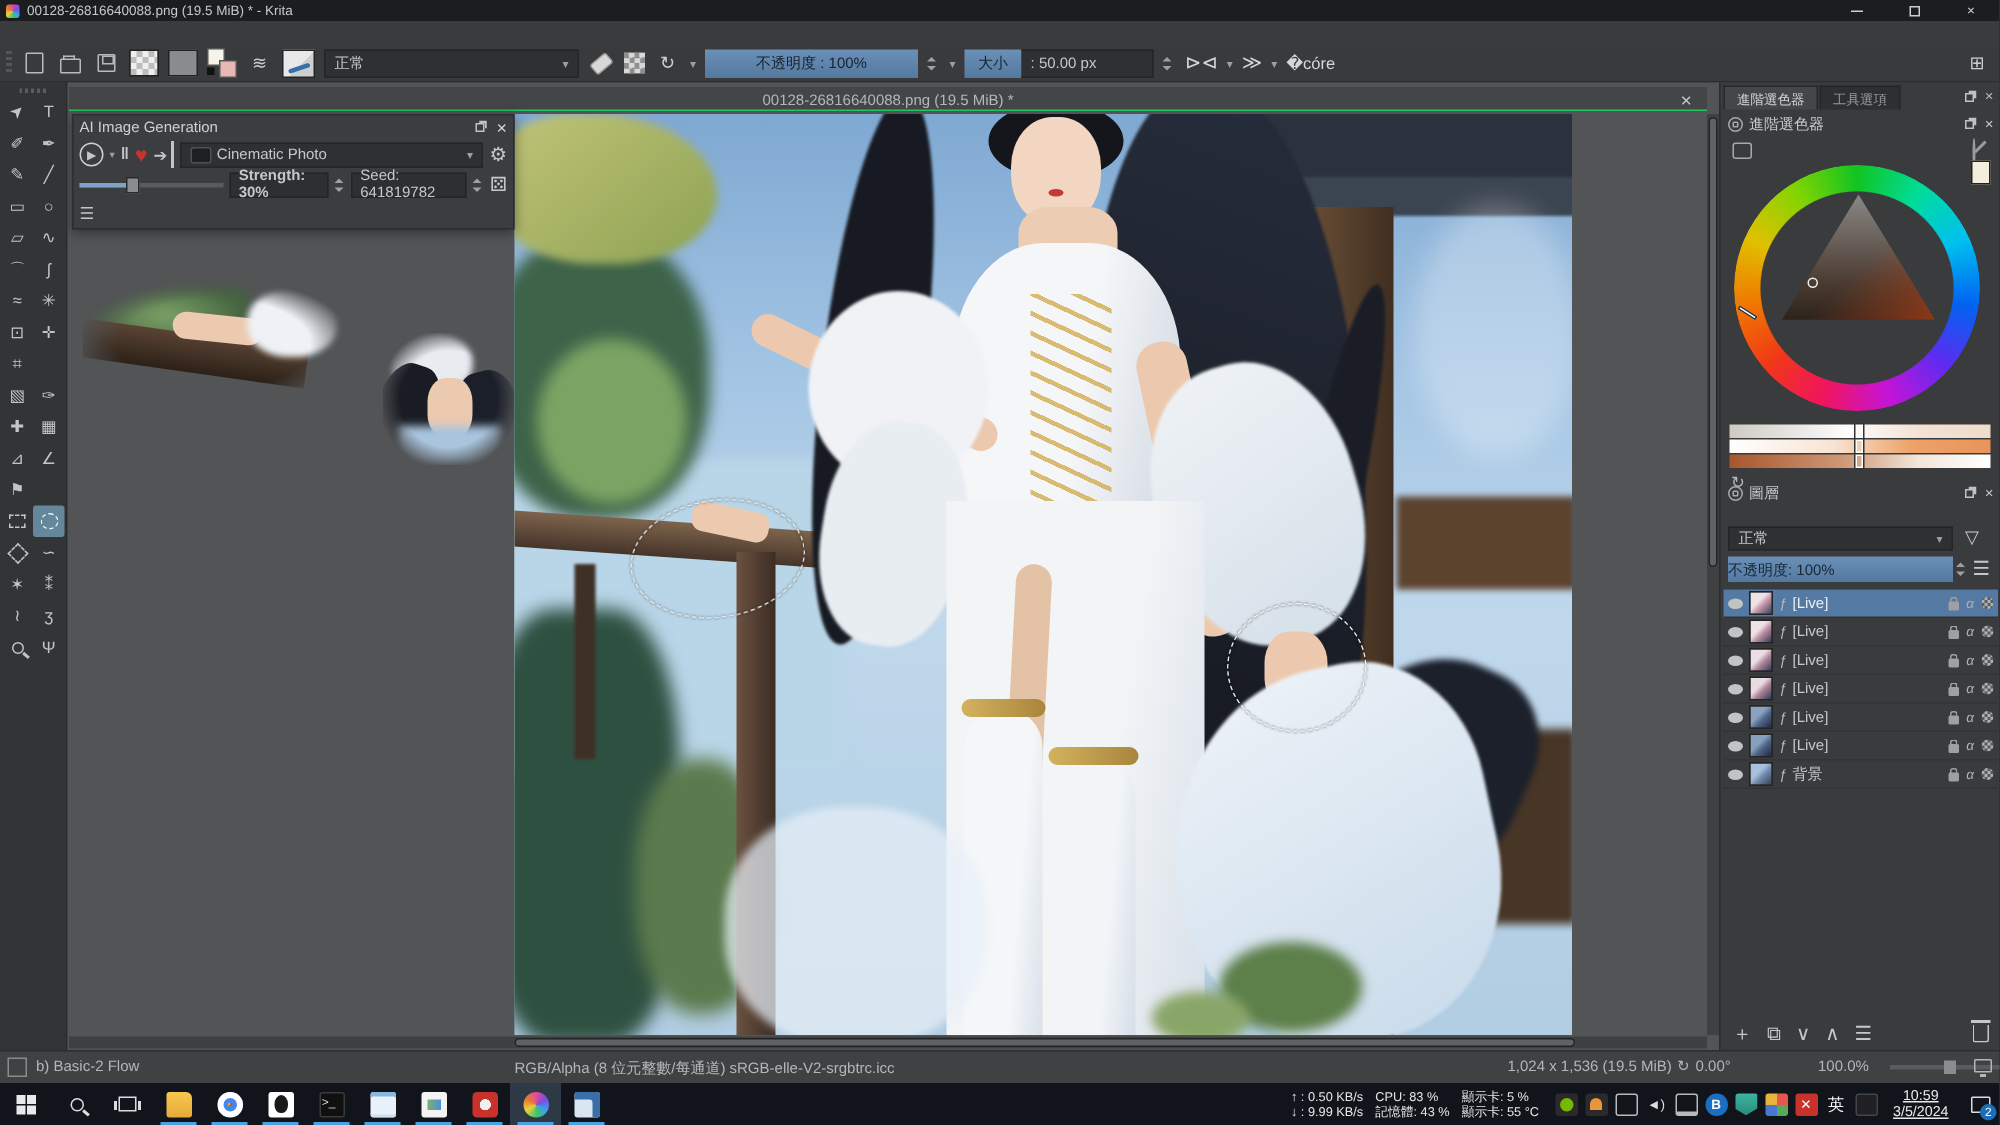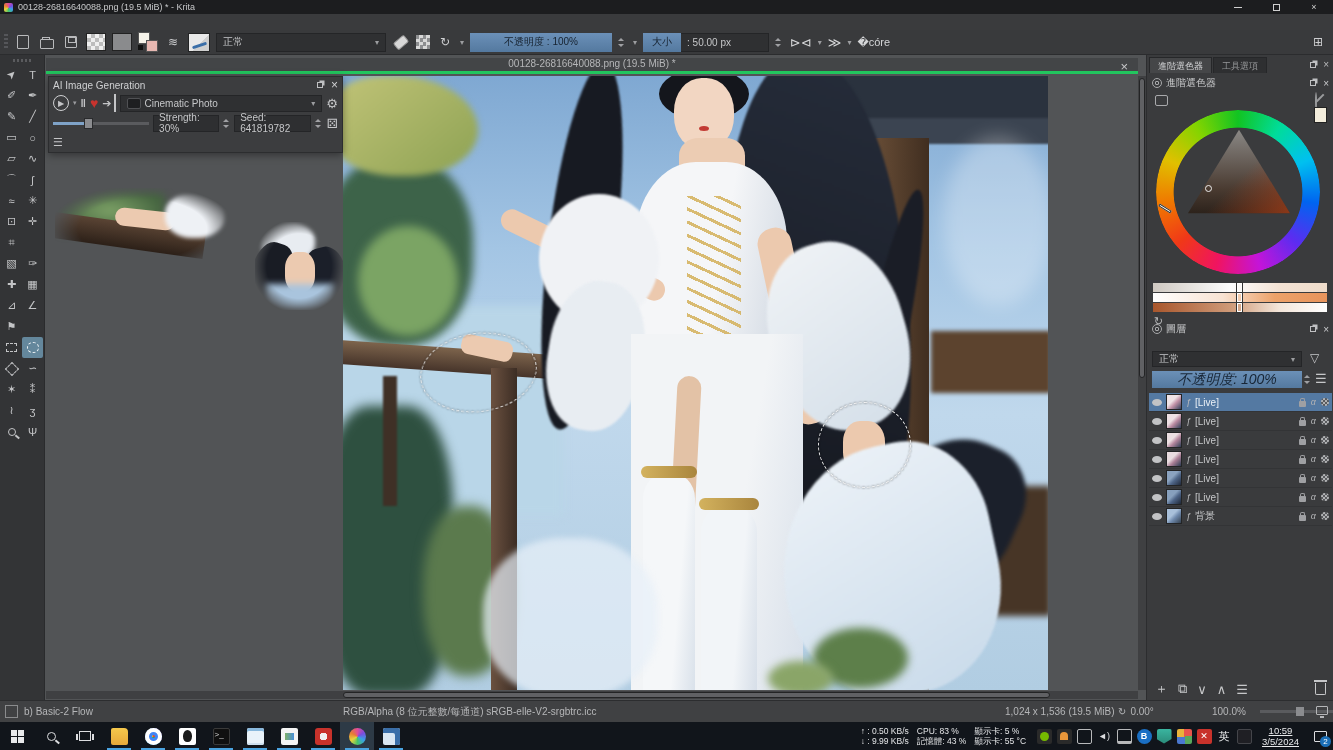--- a/index.html
+++ b/index.html
@@ -77,22 +77,22 @@
   .sel-rect { width:11px; height:9px; border:1px dashed #c3c4c6; }
   .sel-ellipse { width:12px; height:11px; border:1px dashed #eef3f6; border-radius:50%; }
   .sel-poly { width:10px; height:10px; border:1px dashed #c3c4c6; transform:rotate(45deg); }
   .magnifier { width:8px; height:8px; border:1.5px solid #c3c4c6; border-radius:50%; position:relative; }
   .magnifier::after { content:""; position:absolute; left:6px; top:7px; width:5px; height:1.5px;
     background:#c3c4c6; transform:rotate(40deg); }
 
   
   .pasteboard { left:45px; top:0; width:1101px; height:645px; background:#525456; overflow:hidden; }
   .doc-titlebar { position:absolute; left:1px; top:3px; width:1092px; height:16px; background:#434547;
-    color:#b5b6b8; font-size:10px; display:flex; align-items:flex-start; justify-content:center;
-    border-bottom:3px solid #22c55e; }
+    color:#b5b6b8; font-size:10px; display:flex; align-items:flex-end; justify-content:center;
+    border-bottom:1px solid #22c55e; }
   .doc-close { position:absolute; right:10px; top:1px; color:#c6c7c9; font-size:11px; }
 
   
   .ai-panel { position:absolute; left:3px; top:21px; width:295px; height:77px; background:#3c3d3f;
     border:1px solid #2c2d2f; box-shadow:0 2px 8px rgba(0,0,0,.4); color:#c4c5c7; }
   .ai-header { height:16px; display:flex; align-items:center; font-size:10px; padding:0 4px; color:#cfd0d2; }
   .ico-float { width:6px; height:6px; border:1px solid #c0c1c3; box-shadow:2px -2px 0 -0.5px #c0c1c3; margin-right:8px; }
   .ai-row1 { height:20px; display:flex; align-items:center; gap:4px; padding:0 4px; }
   .ai-btn { display:flex; align-items:center; justify-content:center; font-size:11px; height:18px; }
   .ai-play { width:16px; height:16px; border:1.5px solid #cfd0d2; border-radius:50%; font-size:8px;
@@ -163,22 +163,22 @@
   .strip { height:9px; margin-bottom:1px; position:relative; }
   .strip1 { background:linear-gradient(90deg,#cfc9c2,#fdfdfd 45%,#f3e2d4,#eedccb); }
   .strip2 { background:linear-gradient(90deg,#ffffff,#f8e3d3 40%,#eda269,#e8945c); }
   .strip3 { background:linear-gradient(90deg,#a8562c,#cf9b79 45%,#f3e6da,#ffffff); }
   .strip-handle { position:absolute; left:84px; top:0; width:5px; height:9px; border:1px solid #fff;
     background:transparent; box-shadow:0 0 0 1px #333; }
 
   
   .blend-row { position:absolute; left:5px; width:150px; }
   .funnel { width:14px; height:14px; color:#c6c7c9; font-size:12px; }
-  .opacity-bar { background:linear-gradient(180deg,#6b90b8,#54799f); color:#182636; font-size:14px;
-    height:17px; display:flex; align-items:center; justify-content:center; border:1px solid #3c5succeed272;font-style:italic; }
+  .opacity-bar { background:linear-gradient(180deg,#6b90b8,#54799f); color:#182636; font-size:10px;
+    height:17px; display:flex; align-items:center; justify-content:flex-start; border:1px solid #3c5succeed272; }
   .hamburger { color:#c6c7c9; font-size:13px; }
   .layer-list { position:absolute; left:2px; width:183px; background:#313234; }
   .layer-row { height:19px; display:flex; align-items:center; gap:4px; padding:0 3px; background:#3a3b3d;
     border-bottom:1px solid #333436; font-size:10px; color:#c6c7c9; }
   .layer-row.selected { background:#5479a2; color:#eaf0f6; }
   .eye { width:10px; height:7px; background:#c2c3c5; border-radius:50%; }
   .thumb { width:16px; height:16px; border:1px solid #232425; }
   .fx-badge { font-size:9px; color:#b9babc; font-style:italic; }
   .layer-right { margin-left:auto; display:flex; gap:5px; align-items:center; }
   .padlock { width:7px; height:6px; background:#9fa0a3; border-radius:1px; position:relative; margin-top:3px; }
@@ -442,21 +442,21 @@
             <span>Cinematic Photo</span>
             <span class="caret">▾</span>
           </div>
           <span class="ai-btn" style="font-size:13px;">⚙</span>
         </div>
         <div class="ai-row2">
           <div class="slider-track">
             <div class="slider-fill"></div>
             <div class="slider-handle"></div>
           </div>
-          <div class="spinbox" style="width:78px;">
+          <div class="spinbox" style="width:78px;font-weight:bold;">
             <span>Strength: 30%</span>
           </div>
           <span class="spin">
               <i class="up"></i>
               <i class="dn"></i>
             </span>
           <div class="spinbox" style="width:92px;">
             <span>Seed: 641819782</span>
           </div>
           <span class="spin">

